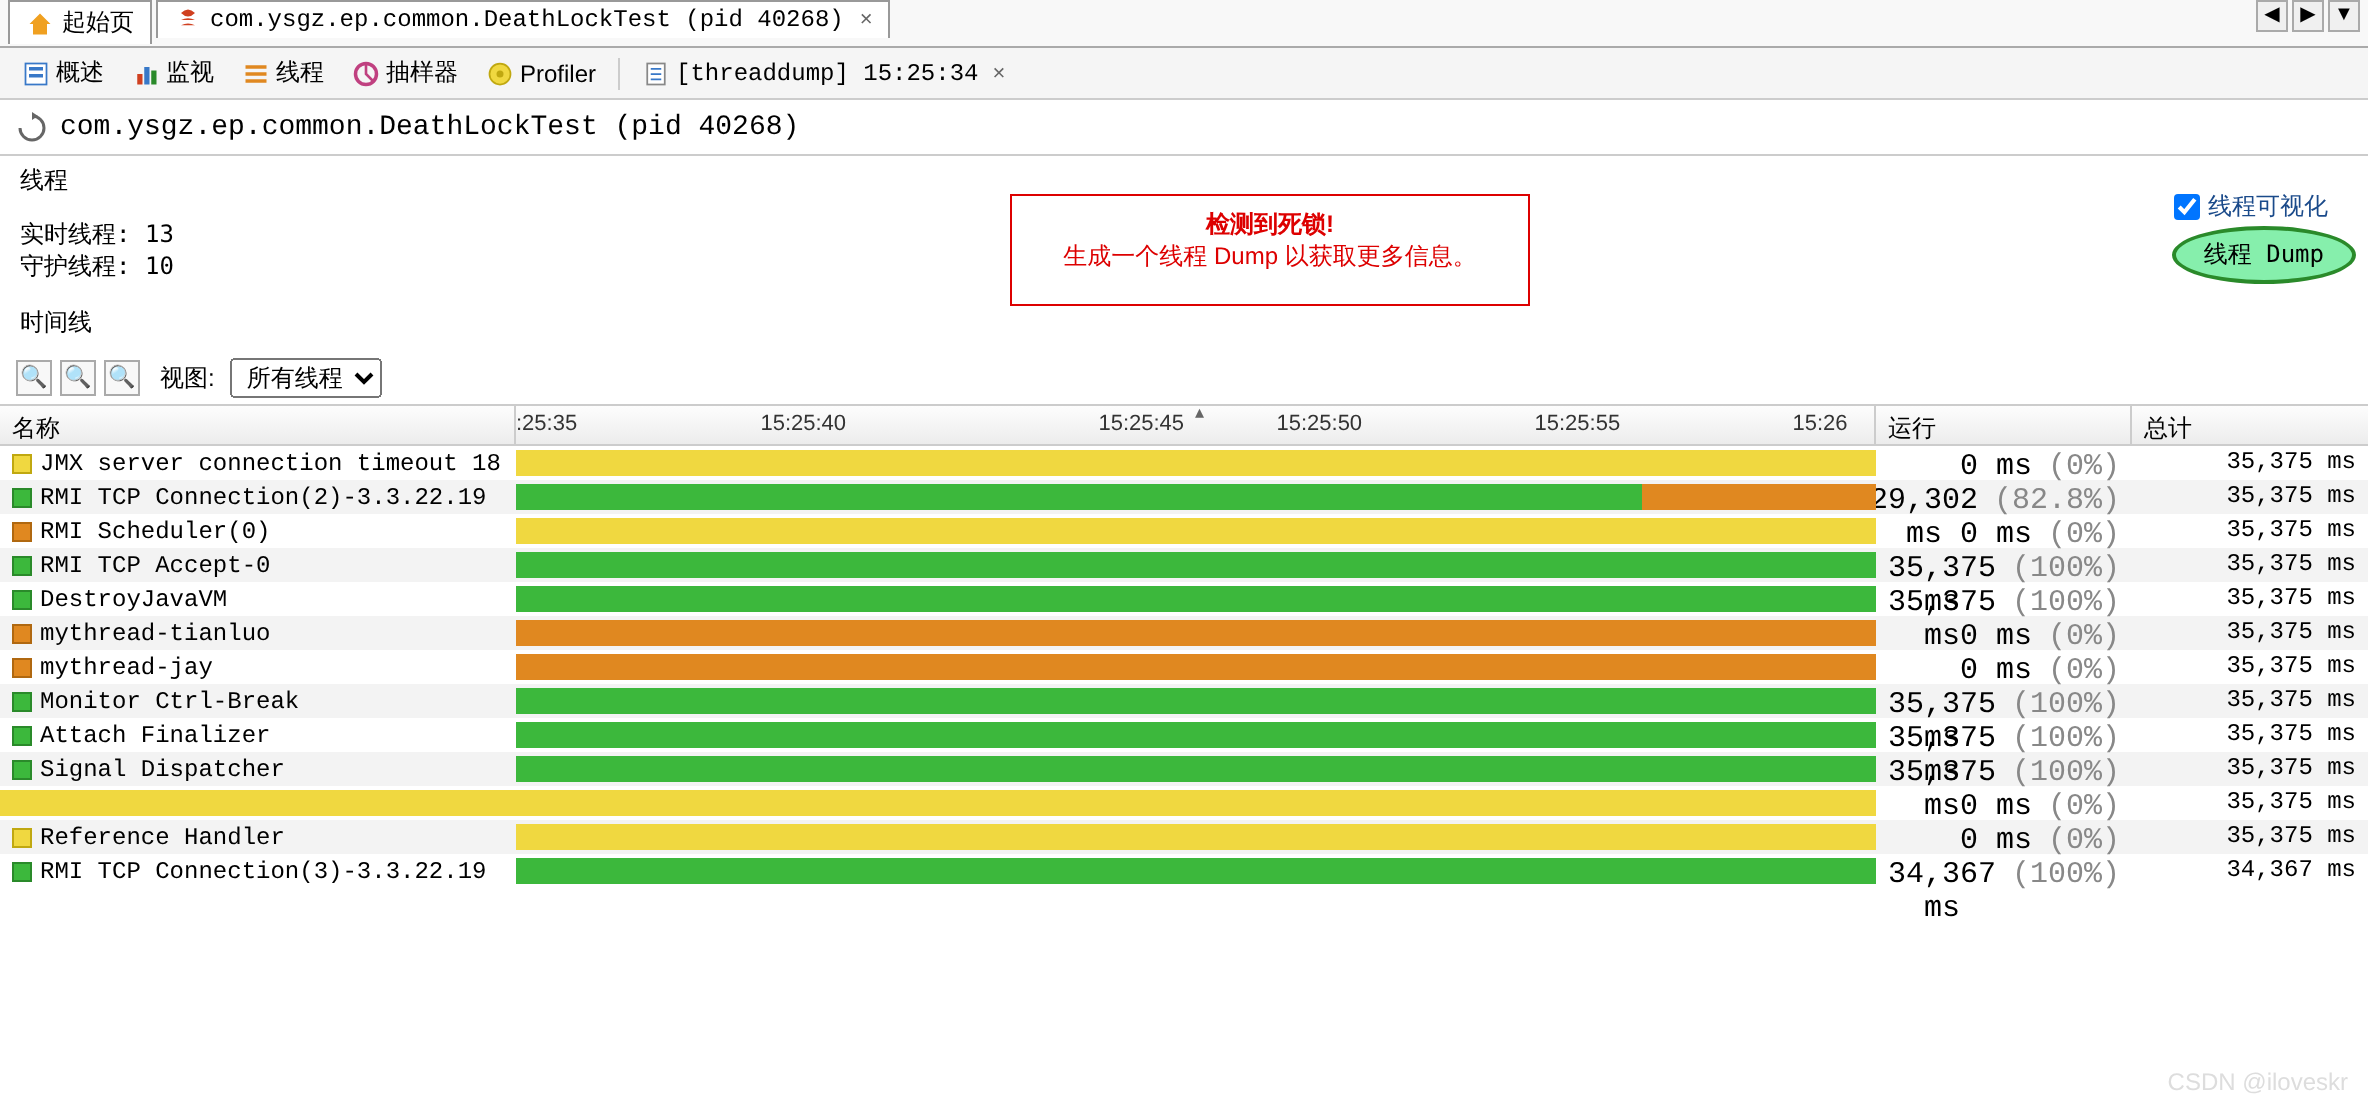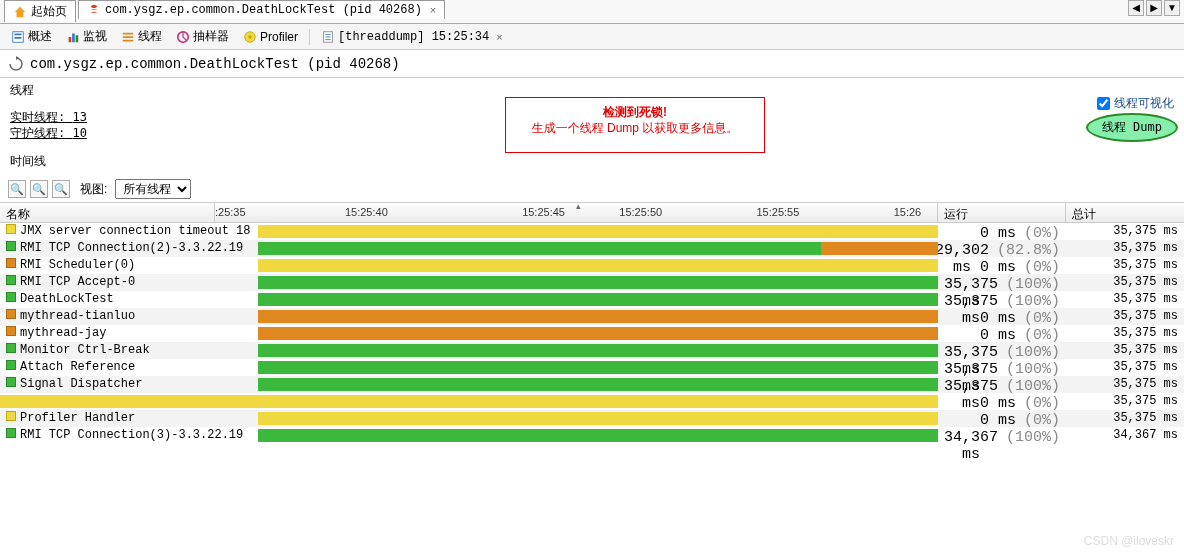--- a/index.html
+++ b/index.html
@@ -12,37 +12,37 @@
 .nav-arrows { margin-left: auto; display: flex; gap: 2px; }
 .nav-btn { width: 16px; height: 16px; border: 1px solid #aaa; background: #f0f0f0; text-align: center; line-height: 14px; font-size: 10px; cursor: pointer; }
 .toolbar { display: flex; align-items: center; height: 26px; padding: 0 6px; border-bottom: 1px solid #ccc; background: #f5f5f5; gap: 4px; }
 .tool-item { display: flex; align-items: center; gap: 3px; padding: 2px 5px; cursor: pointer; font-size: 12px; }
 .tool-icon { width: 14px; height: 14px; }
 .divider { width: 1px; height: 16px; background: #ccc; margin: 0 2px; }
 .title-row { display: flex; align-items: center; height: 28px; padding: 0 8px; border-bottom: 1px solid #ccc; font-family: "Courier New", monospace; font-size: 14px; }
 .refresh-icon { width: 16px; height: 16px; margin-right: 6px; }
 .section-head { padding: 4px 10px; font-size: 12px; }
 .stats-row { display: flex; align-items: flex-start; padding: 6px 10px; position: relative; }
-.stats-left { font-family: SimSun, monospace; font-size: 12px; line-height: 16px; text-decoration: underline; }
+.stats-left { font-family: SimSun, monospace; font-size: 12px; line-height: 16px; }
 .alert-box { position: absolute; left: 505px; top: -6px; width: 260px; height: 56px; border: 1px solid #d00; color: #d00; padding: 6px; text-align: center; font-size: 12px; line-height: 16px; }
-.checkbox-row { position: absolute; right: 10px; top: -8px; display: flex; align-items: center; gap: 4px; font-size: 12px; color: #1a4a8a; }
+.checkbox-row { position: absolute; right: 20px; top: -8px; display: flex; align-items: center; gap: 4px; font-size: 12px; color: #1a4a8a; }
 .dump-btn { position: absolute; right: 6px; top: 10px; border: 2px solid #2a8a2a; border-radius: 50%/50%; padding: 4px 14px; font-family: SimSun, monospace; font-size: 12px; cursor: pointer; background: #86efac; }
 .timeline-label { padding: 6px 10px; font-size: 12px; }
 .zoom-row { display: flex; align-items: center; padding: 3px 8px; gap: 4px; border-bottom: 1px solid #ccc; }
 .zoom-btn { width: 18px; height: 18px; border: 1px solid #aaa; background: #f8f8f8; text-align: center; line-height: 16px; cursor: pointer; font-size: 11px; }
 .view-select { font-size: 12px; padding: 1px 3px; margin-left: 4px; }
 .grid-head { display: flex; height: 20px; border-bottom: 1px solid #ccc; background: linear-gradient(#fdfdfd,#ececec); font-size: 12px; }
-.col-name { width: 215px; padding: 3px 6px; border-right: 1px solid #ccc; }
+.col-name { width: 258px; padding: 3px 6px; border-right: 1px solid #ccc; }
 .col-timeline { flex: 1; display: flex; position: relative; border-right: 1px solid #ccc; }
 .tick { position: absolute; top: 3px; font-size: 11px; color: #333; }
 .col-run { width: 128px; padding: 3px 6px; border-right: 1px solid #ccc; }
 .col-total { width: 118px; padding: 3px 6px; }
 .thread-row { display: flex; height: 17px; font-size: 12px; border-bottom: 0px solid #eee; }
 .thread-row.alt { background: #f3f3f3; }
-.tname { width: 258px; padding: 1px 6px; display: flex; align-items: flex-start; gap: 4px; font-family: "Courier New", monospace; font-size: 12px; white-space: nowrap; overflow: hidden; }
+.tname { width: 258px; padding: 1px 6px; display: flex; align-items: center; gap: 4px; font-family: "Courier New", monospace; font-size: 12px; white-space: nowrap; overflow: hidden; }
 .sq { width: 10px; height: 10px; flex-shrink: 0; }
 .sq.green { background: #3cb83c; border: 1px solid #2a8a2a; }
 .sq.orange { background: #e08820; border: 1px solid #b06810; }
 .sq.yellow { background: #f0d840; border: 1px solid #c0a810; }
 .bar-cell { flex: 1; position: relative; padding: 2px 0; }
 .bar { height: 13px; position: absolute; top: 2px; }
 .bar.green { background: #3cb83c; }
 .bar.orange { background: #e08820; }
 .bar.yellow { background: #f0d840; }
 .run-cell { width: 128px; padding: 2px 6px; text-align: center; font-family: "Courier New", monospace; font-size: 15px; display: flex; justify-content: flex-end; gap: 8px; }
@@ -231,21 +231,21 @@
       </div>
       <div class="run-cell">
         <span>35,375 ms</span>
         <span class="pct">(100%)</span>
       </div>
       <div class="tot-cell">35,375 ms</div>
     </div>
     <div class="thread-row">
       <div class="tname">
         <span class="sq green"></span>
-        <span>DeathLockTest</span>
+        <span>DestroyJavaVM</span>
       </div>
       <div class="bar-cell">
         <div class="bar green" style="left: 0%; width: 100%;"></div>
       </div>
       <div class="run-cell">
         <span>35,375 ms</span>
         <span class="pct">(100%)</span>
       </div>
       <div class="tot-cell">35,375 ms</div>
     </div>
@@ -287,21 +287,21 @@
       </div>
       <div class="run-cell">
         <span>35,375 ms</span>
         <span class="pct">(100%)</span>
       </div>
       <div class="tot-cell">35,375 ms</div>
     </div>
     <div class="thread-row">
       <div class="tname">
         <span class="sq green"></span>
-        <span>Attach Reference</span>
+        <span>Attach Finalizer</span>
       </div>
       <div class="bar-cell">
         <div class="bar green" style="left: 0%; width: 100%;"></div>
       </div>
       <div class="run-cell">
         <span>35,375 ms</span>
         <span class="pct">(100%)</span>
       </div>
       <div class="tot-cell">35,375 ms</div>
     </div>
@@ -325,21 +325,21 @@
       </div>
       <div class="run-cell">
         <span>0 ms</span>
         <span class="pct">(0%)</span>
       </div>
       <div class="tot-cell">35,375 ms</div>
     </div>
     <div class="thread-row alt">
       <div class="tname">
         <span class="sq yellow"></span>
-        <span>Profiler Handler</span>
+        <span>Reference Handler</span>
       </div>
       <div class="bar-cell">
         <div class="bar yellow" style="left: 0%; width: 100%;"></div>
       </div>
       <div class="run-cell">
         <span>0 ms</span>
         <span class="pct">(0%)</span>
       </div>
       <div class="tot-cell">35,375 ms</div>
     </div>

